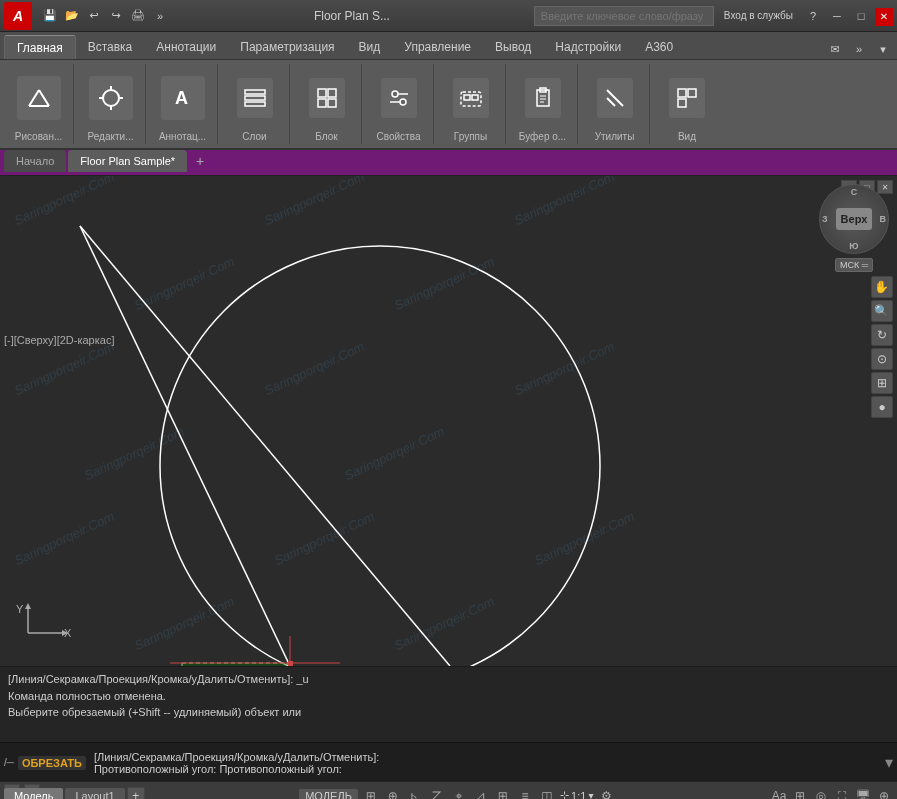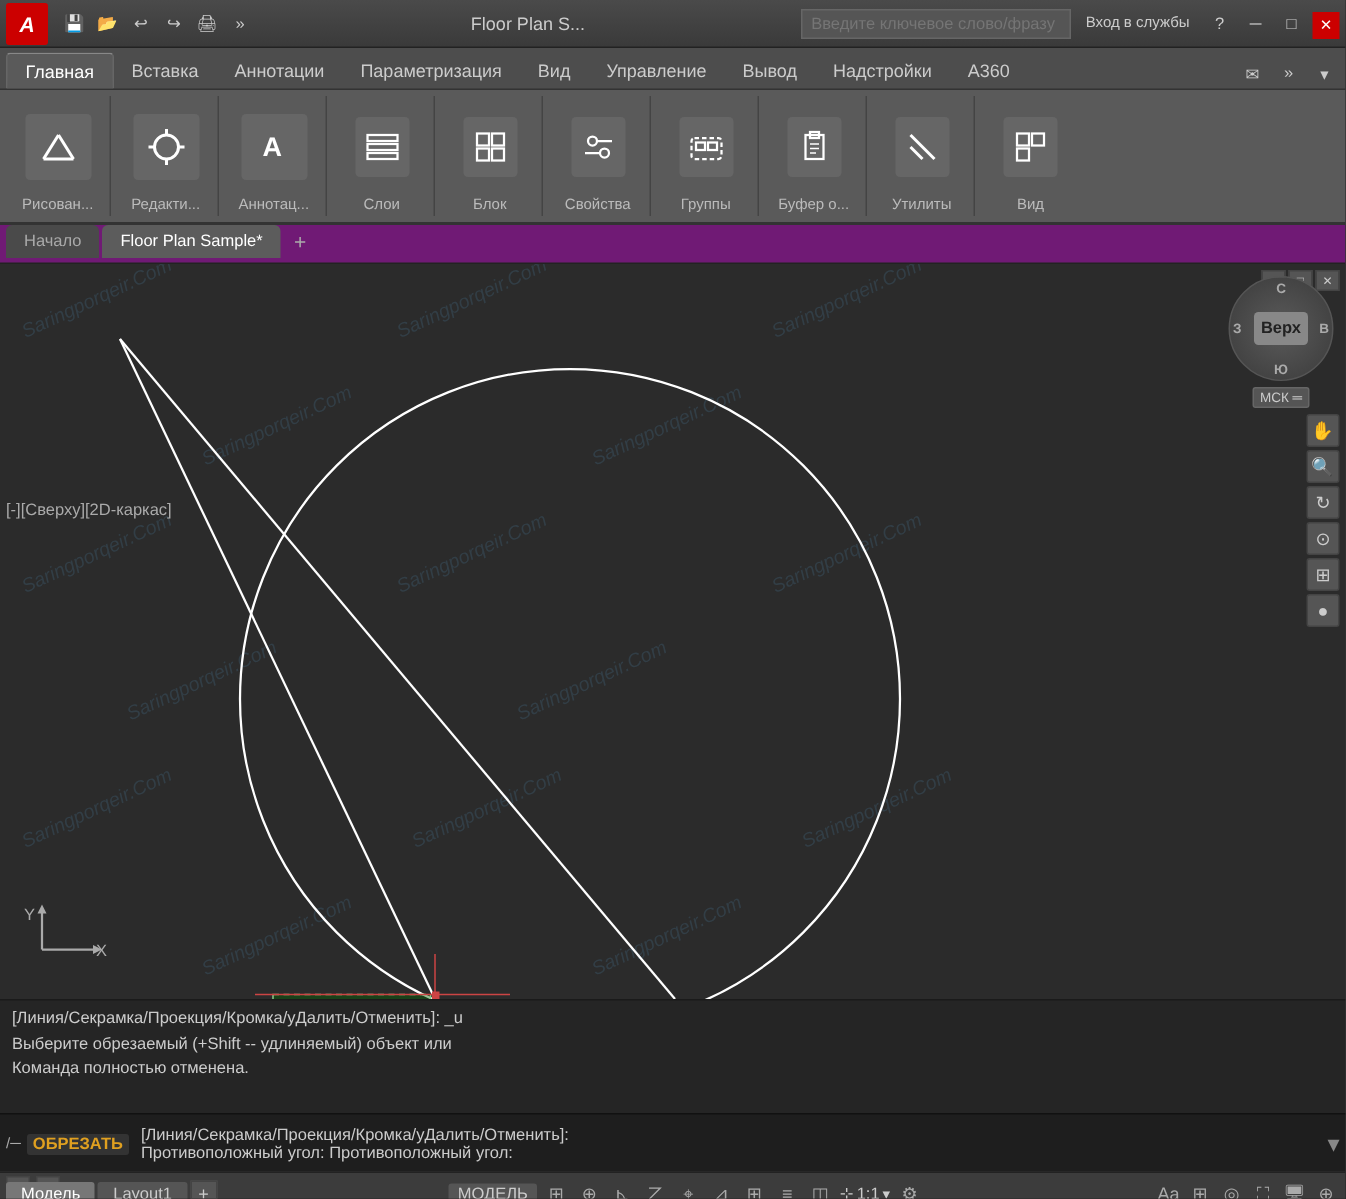--- a/index.html
+++ b/index.html
@@ -609,22 +609,22 @@
     <div class="rt-btn">⊙</div>
     <div class="rt-btn">⊞</div>
     <div class="rt-btn">●</div>
   </div>
 
 </div>
 
 <div class="command-area">
   <div class="command-history">
     <div>[Линия/Секрамка/Проекция/Кромка/уДалить/Отменить]: _u</div>
+    <div>Команда полностью отменена.</div>
     <div>Выберите обрезаемый (+Shift -- удлиняемый) объект или</div>
-    <div>Команда полностью отменена.</div>
   </div>
   <div class="command-input-row">
     <span class="cmd-icon">/─</span>
     <span class="cmd-label">ОБРЕЗАТЬ</span>
     <div style="display:flex;flex-direction:column;flex:1;">
       <span class="cmd-text">[Линия/Секрамка/Проекция/Кромка/уДалить/Отменить]:</span>
       <span class="cmd-text">Противоположный угол: Противоположный угол:</span>
     </div>
     <span class="cmd-scroll">▾</span>
   </div>

